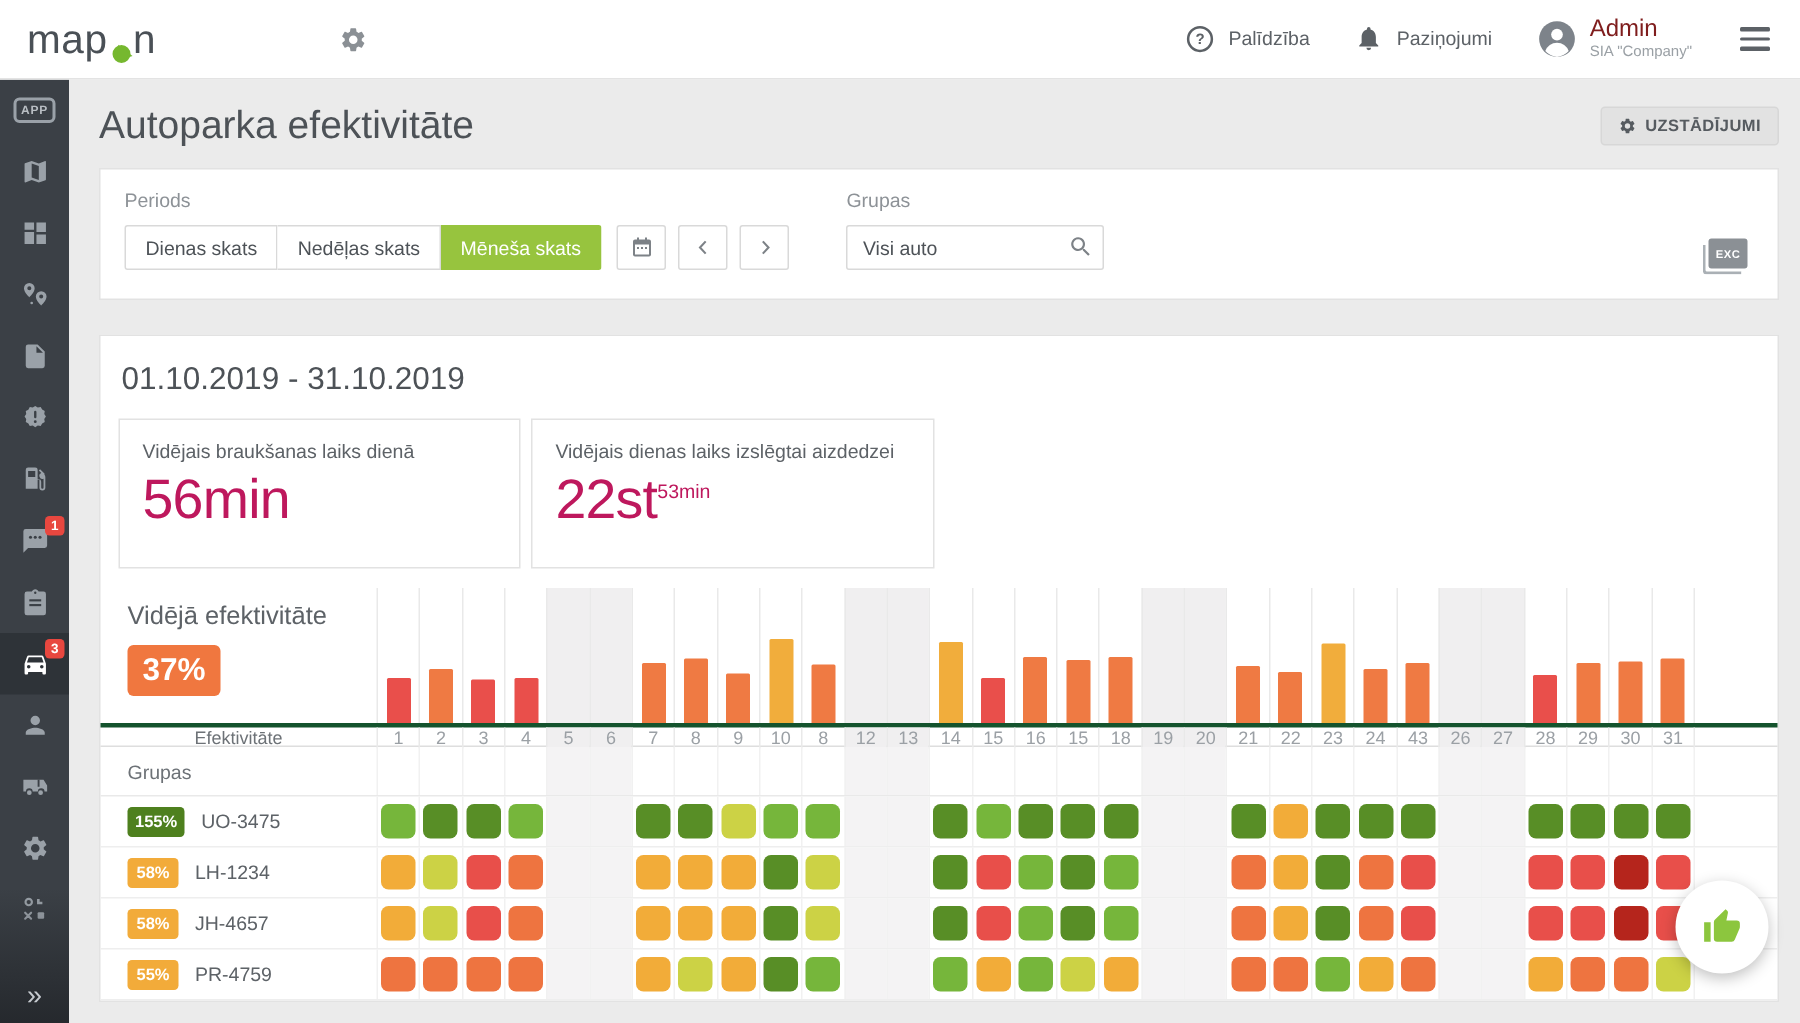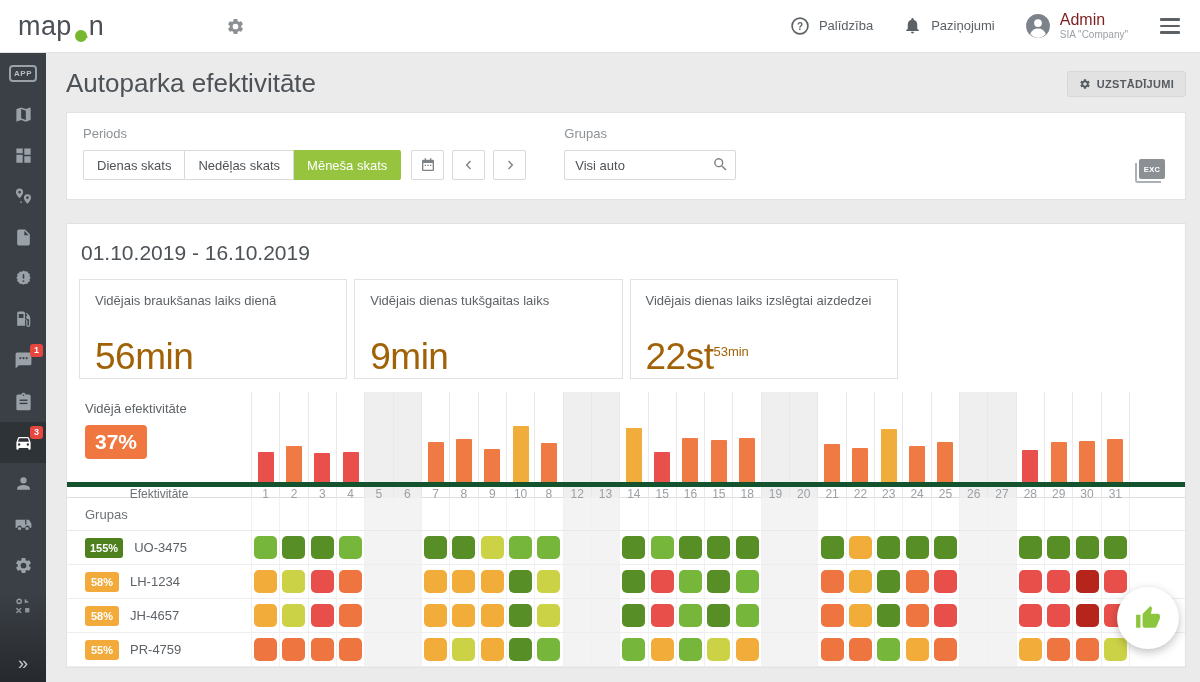--- a/index.html
+++ b/index.html
@@ -48,32 +48,32 @@
   .search .s-ico{position:absolute;right:7px;top:6px;color:#7d8287;cursor:pointer}
   .exc-icon{position:absolute;right:20px;top:46px;width:26px;height:20px;color:#8b9095;cursor:pointer}
   .exc-icon::before{content:"";position:absolute;left:-4px;bottom:-4px;width:24px;height:18px;border-left:2px solid #aab0b5;border-bottom:2px solid #aab0b5;border-radius:0 0 0 3px}
   .exc-box{position:absolute;inset:0;background:#8b9095;color:#fff;border-radius:2px;font-size:7.5px;font-weight:bold;display:flex;align-items:center;justify-content:center;letter-spacing:.3px}
   
   .report{background:#fff;border:1px solid #e2e2e2;margin-top:23px;padding-top:15px}
   .date-h{font-size:21px;font-weight:400;color:#4d5257;margin:2px 14px 14px}
   .stats{display:grid;grid-template-columns:repeat(4,1fr);gap:7px;margin:0 12px}
   .stat{border:1px solid #e2e2e2;padding:13px 15px;height:100px}
   .stat .lbl{font-size:13px;color:#5d6267}
-  .stat .val{font-size:37px;color:#a16207;margin-top:28px;letter-spacing:-.5px}
+  .stat .val{font-size:37px;color:#be185d;margin-top:4px;letter-spacing:-.5px}
   .stat .val sup{font-size:13px;letter-spacing:0;font-weight:400}
   
   .grid-row{display:grid;grid-template-columns:184px repeat(31,1fr) 56px}
   .chart-row{height:90px;margin-top:13px}
   .chart-left{padding:9px 0 0 18px}
-  .chart-left .lbl{font-size:13px;color:#5d6267;margin-bottom:9px}
+  .chart-left .lbl{font-size:17px;color:#5d6267;margin-bottom:9px}
   .avg-badge{display:inline-block;background:#f0773f;color:#fff;font-size:21px;font-weight:bold;padding:5px 10px;border-radius:4px}
   .day-col{position:relative;border-left:1px solid #e9e9e9}
   .day-col.weekend{background:#f0eff0}
   .bar{position:absolute;bottom:0;left:50%;transform:translateX(-50%);width:16px;border-radius:1px 1px 0 0}
-  .num-row{height:16px;border-top:5px solid #14532d;border-bottom:1px solid #dedede;align-items:center}
+  .num-row{height:16px;border-top:3px solid #14532d;border-bottom:1px solid #dedede;align-items:center}
   .num-left{font-size:12px;color:#6d7277;text-align:center}
   .num-cell{font-size:12px;color:#9ba0a5;height:100%;display:flex;align-items:center;justify-content:center;border-left:1px solid #e9e9e9}
   .num-cell.weekend{background:#f0eff0}
   .grupas-row{height:33px;border-bottom:1px solid #e9e9e9;align-items:center}
   .grupas-left{font-size:13px;color:#6d7277;padding-left:18px}
   .g-cell{height:100%;border-left:1px solid #f1f1f1}
   .g-cell.weekend{background:#f4f3f4}
   .vrow{height:34px;border-bottom:1px solid #eee;align-items:center;cursor:pointer}
   .v-left{display:flex;align-items:center;padding-left:18px;height:100%}
   .v-badge{min-width:34px;text-align:center;font-size:11px;font-weight:bold;color:#fff;padding:4px 5px;border-radius:3px}
@@ -270,30 +270,26 @@
             </svg>
           </span>
       </div>
     </div>
     <div class="exc-icon">
       <span class="exc-box">EXC</span>
     </div>
   </div>
 
   <div class="report">
-    <div class="date-h">01.10.2019 - 16.10.2019</div>
+    <div class="date-h">01.10.2019 - 31.10.2019</div>
 
     <div class="stats">
       <div class="stat">
         <div class="lbl">Vidējais braukšanas laiks dienā</div>
         <div class="val"><span>56min</span><sup></sup></div>
-      </div>
-      <div class="stat">
-        <div class="lbl">Vidējais dienas tukšgaitas laiks</div>
-        <div class="val"><span>9min</span><sup></sup></div>
       </div>
       <div class="stat">
         <div class="lbl">Vidējais dienas laiks izslēgtai aizdedzei</div>
         <div class="val"><span>22st</span><sup>53min</sup></div>
       </div>
     </div>
 
     <div class="grid-row chart-row" id="chart-row">
       <div class="chart-left">
         <div class="lbl">Vidējā efektivitāte</div>
@@ -398,21 +394,21 @@
         <div class="num-cell">15</div>
         <div class="num-cell">16</div>
         <div class="num-cell">15</div>
         <div class="num-cell">18</div>
         <div class="num-cell weekend">19</div>
         <div class="num-cell weekend">20</div>
         <div class="num-cell">21</div>
         <div class="num-cell">22</div>
         <div class="num-cell">23</div>
         <div class="num-cell">24</div>
-        <div class="num-cell">25</div>
+        <div class="num-cell">43</div>
         <div class="num-cell weekend">26</div>
         <div class="num-cell weekend">27</div>
         <div class="num-cell">28</div>
         <div class="num-cell">29</div>
         <div class="num-cell">30</div>
         <div class="num-cell">31</div>
         <div class="num-cell trail"></div>
       </div>
 
     <div class="grid-row grupas-row" id="grupas-row">

